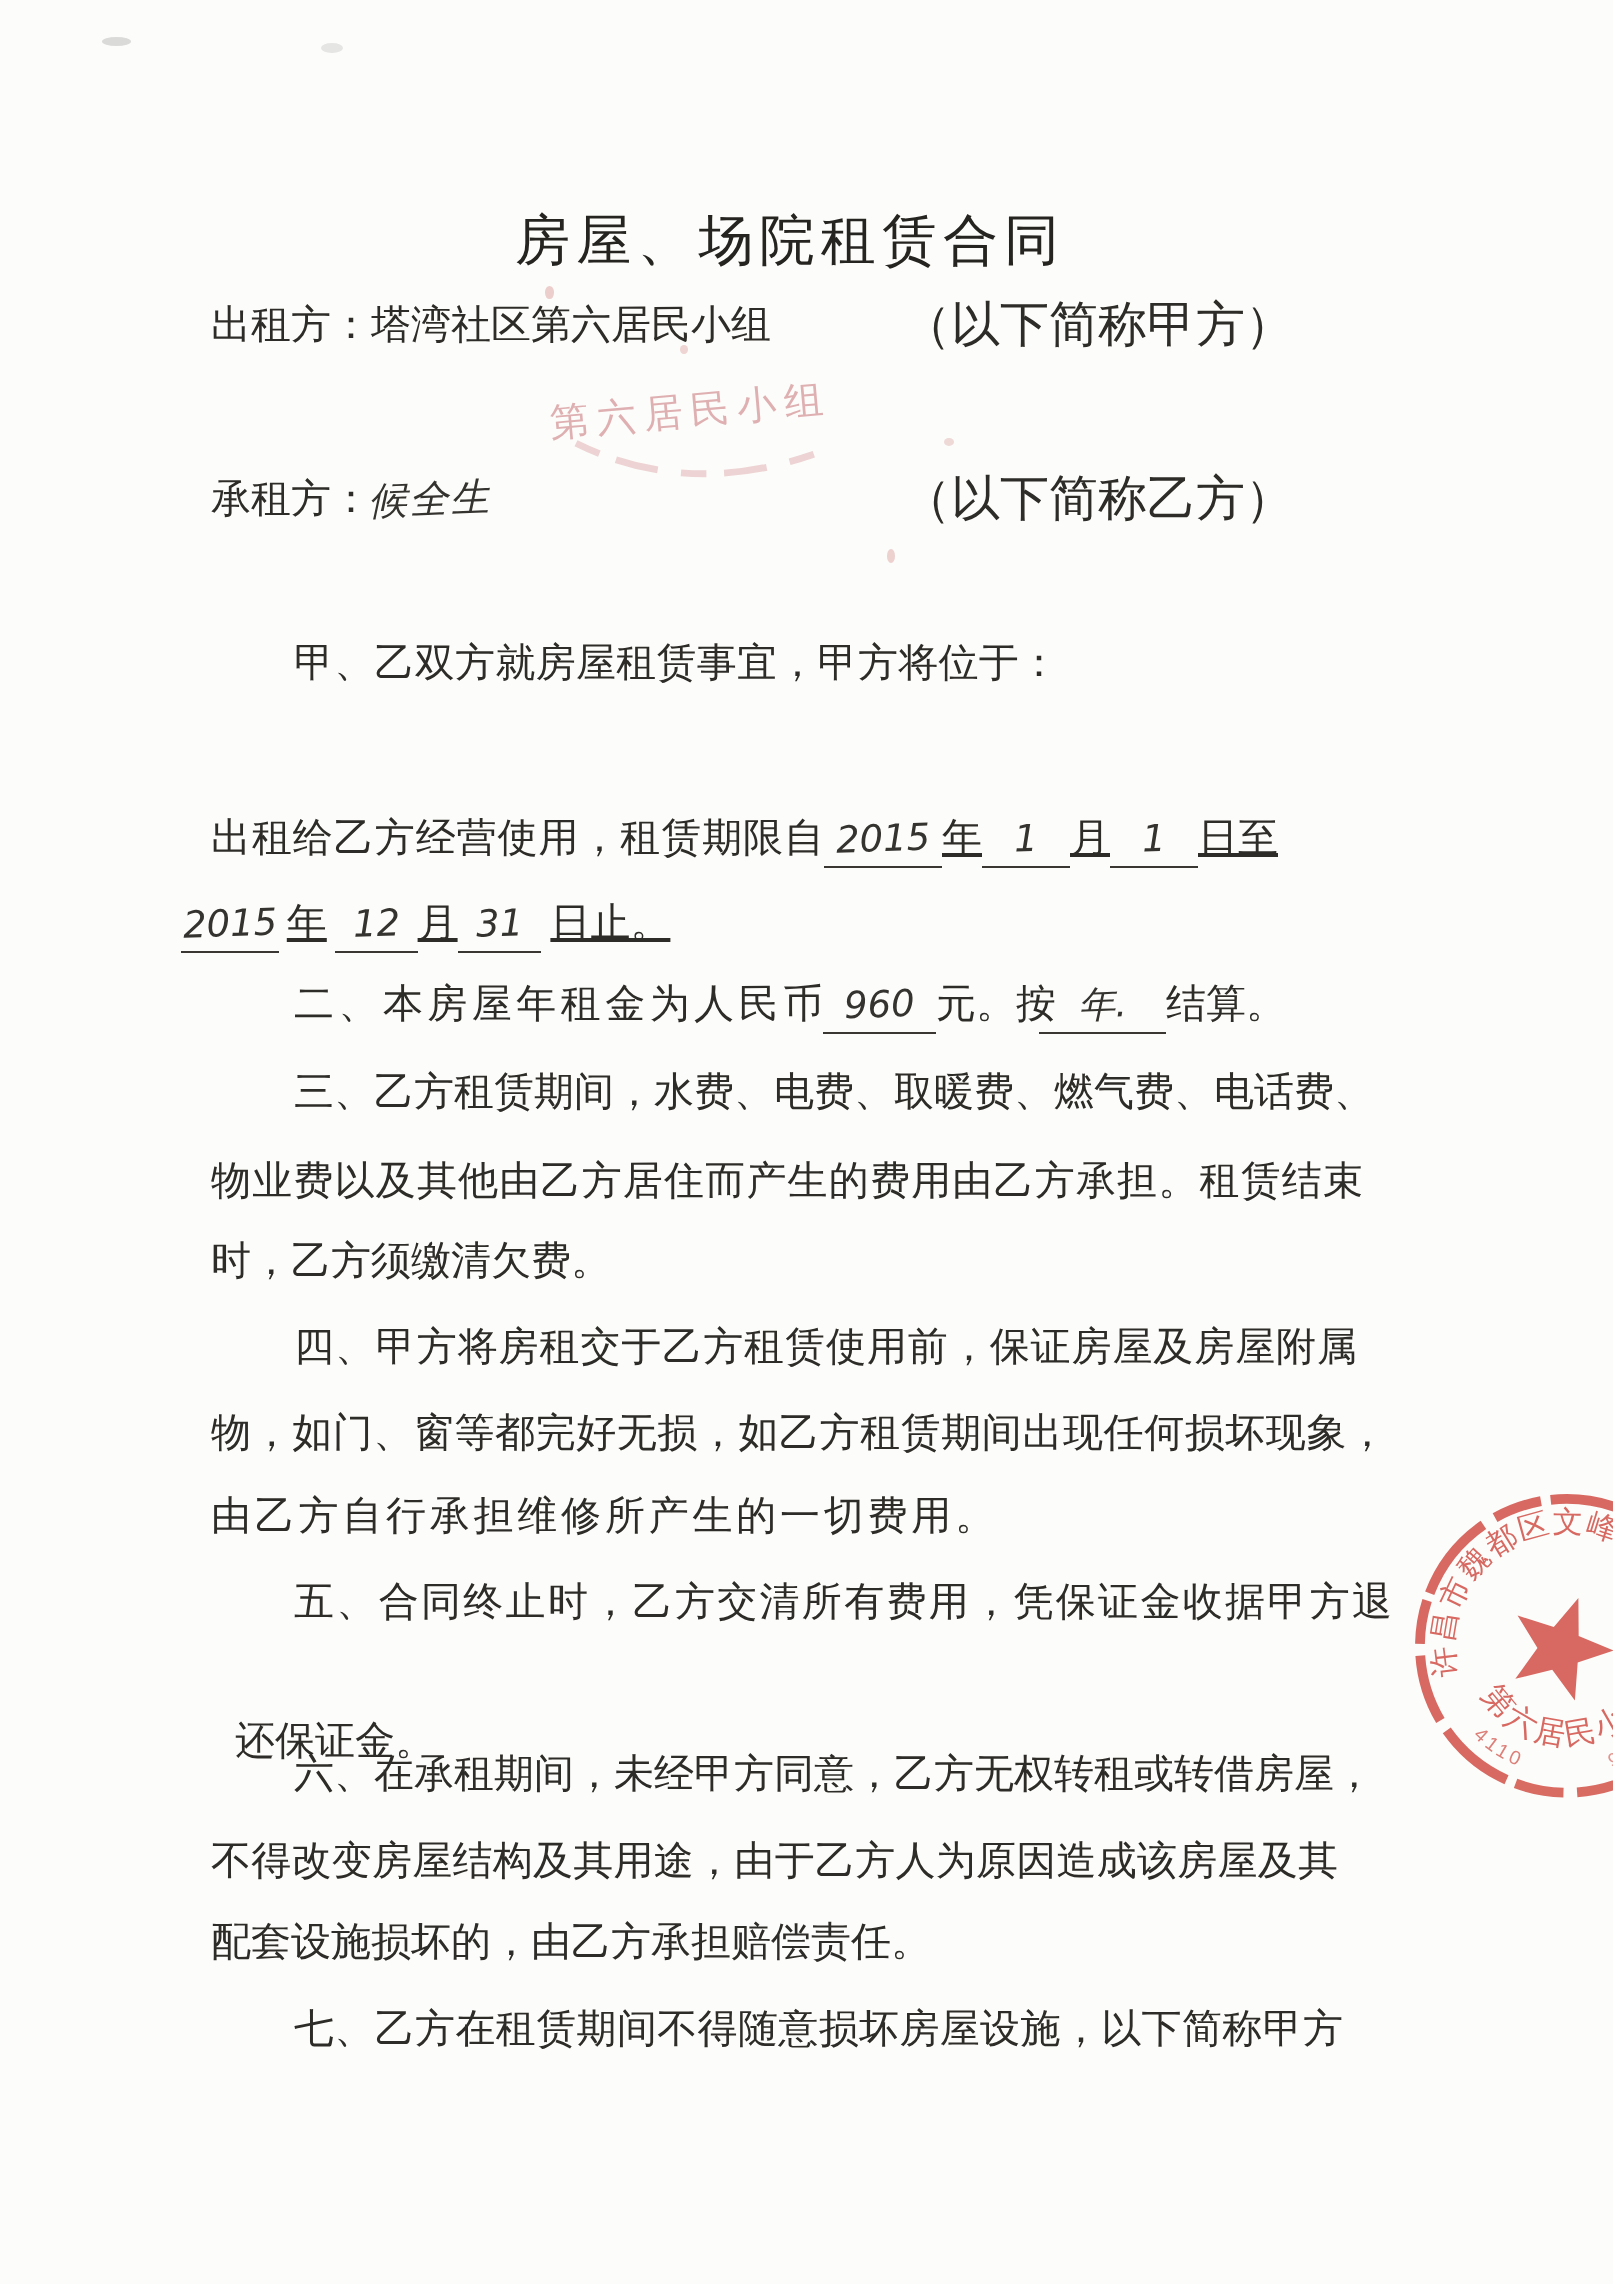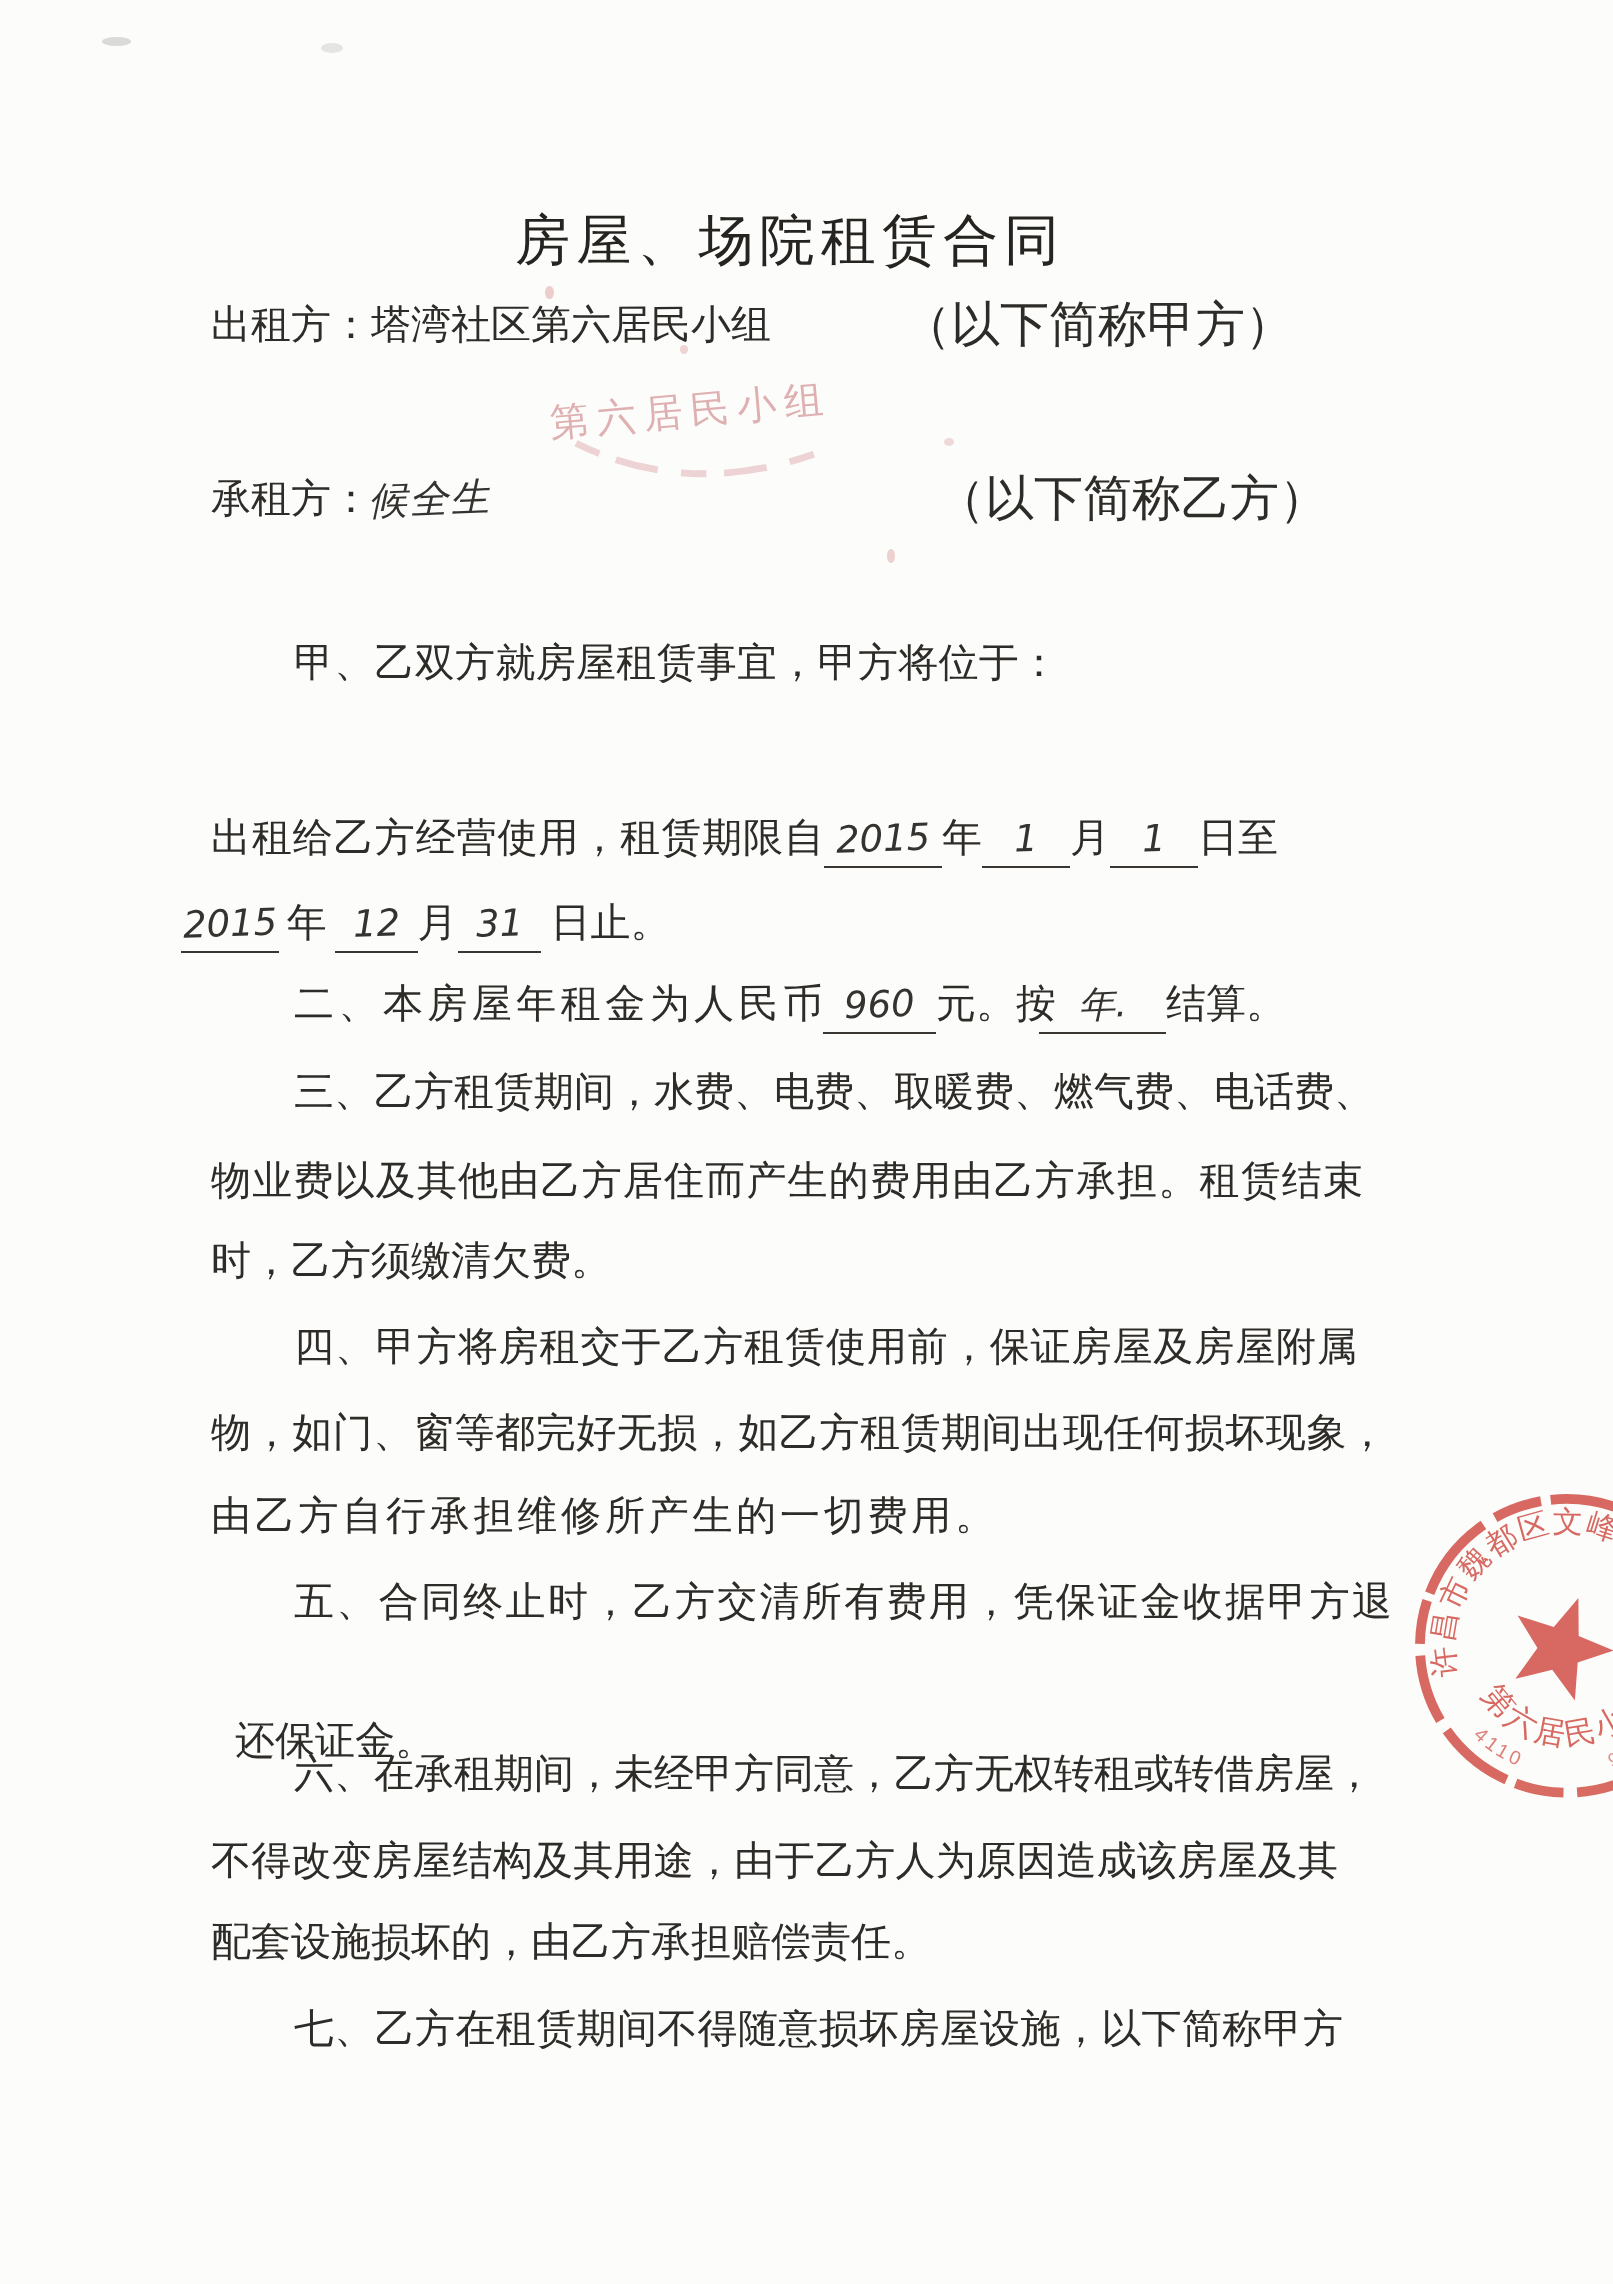--- a/index.html
+++ b/index.html
@@ -10,20 +10,21 @@
     font-family:"Liberation Serif","DejaVu Serif",serif;
     color:#2e2c28;
     overflow:hidden;
   }
   .line{
     position:absolute;
     white-space:nowrap;
     font-size:40px;
     line-height:59px;
     height:59px;
+    text-decoration:underline;
   }
   .seg{
     display:inline-block;
     text-align:justify;
     text-align-last:justify;
     text-justify:inter-character;
     vertical-align:baseline;
     white-space:nowrap;
   }
   .title-line{font-size:55px;line-height:69px;height:69px;color:#262420;}
@@ -73,21 +74,21 @@
     <span class="seg" style="width:500px;">出租方：塔湾社区第六居民小组</span>
   </div>
   <div class="line alias" style="left:902px;top:295px;">
     <span class="seg" style="width:294px;">（以下简称甲方）</span>
   </div>
 
   <div class="line" style="left:211px;top:469px;">
     <span class="seg" style="width:157px;">承租方：</span><span class="hw hw-name" style="width:137px;">候全生</span>
   </div>
   <div class="line alias" style="left:902px;top:469px;">
-    <span class="seg" style="width:294px;margin-left:34px;">（以下简称乙方）</span>
+    <span class="seg" style="width:294px;">（以下简称乙方）</span>
   </div>
 
   <div class="line" style="left:294px;top:633px;">
     <span class="seg" style="width:765px;">甲、乙双方就房屋租赁事宜，甲方将位于：</span>
   </div>
 
 
   <div class="line" style="left:211px;top:808px;">
     <span class="seg" style="width:613px;">出租给乙方经营使用，租赁期限自</span><span class="fill" style="width:118px;"><span class="hw">2015</span></span><span>年</span><span class="fill" style="width:88px;"><span class="hw">1</span></span><span>月</span><span class="fill" style="width:88px;"><span class="hw">1</span></span><span>日至</span>
   </div>

